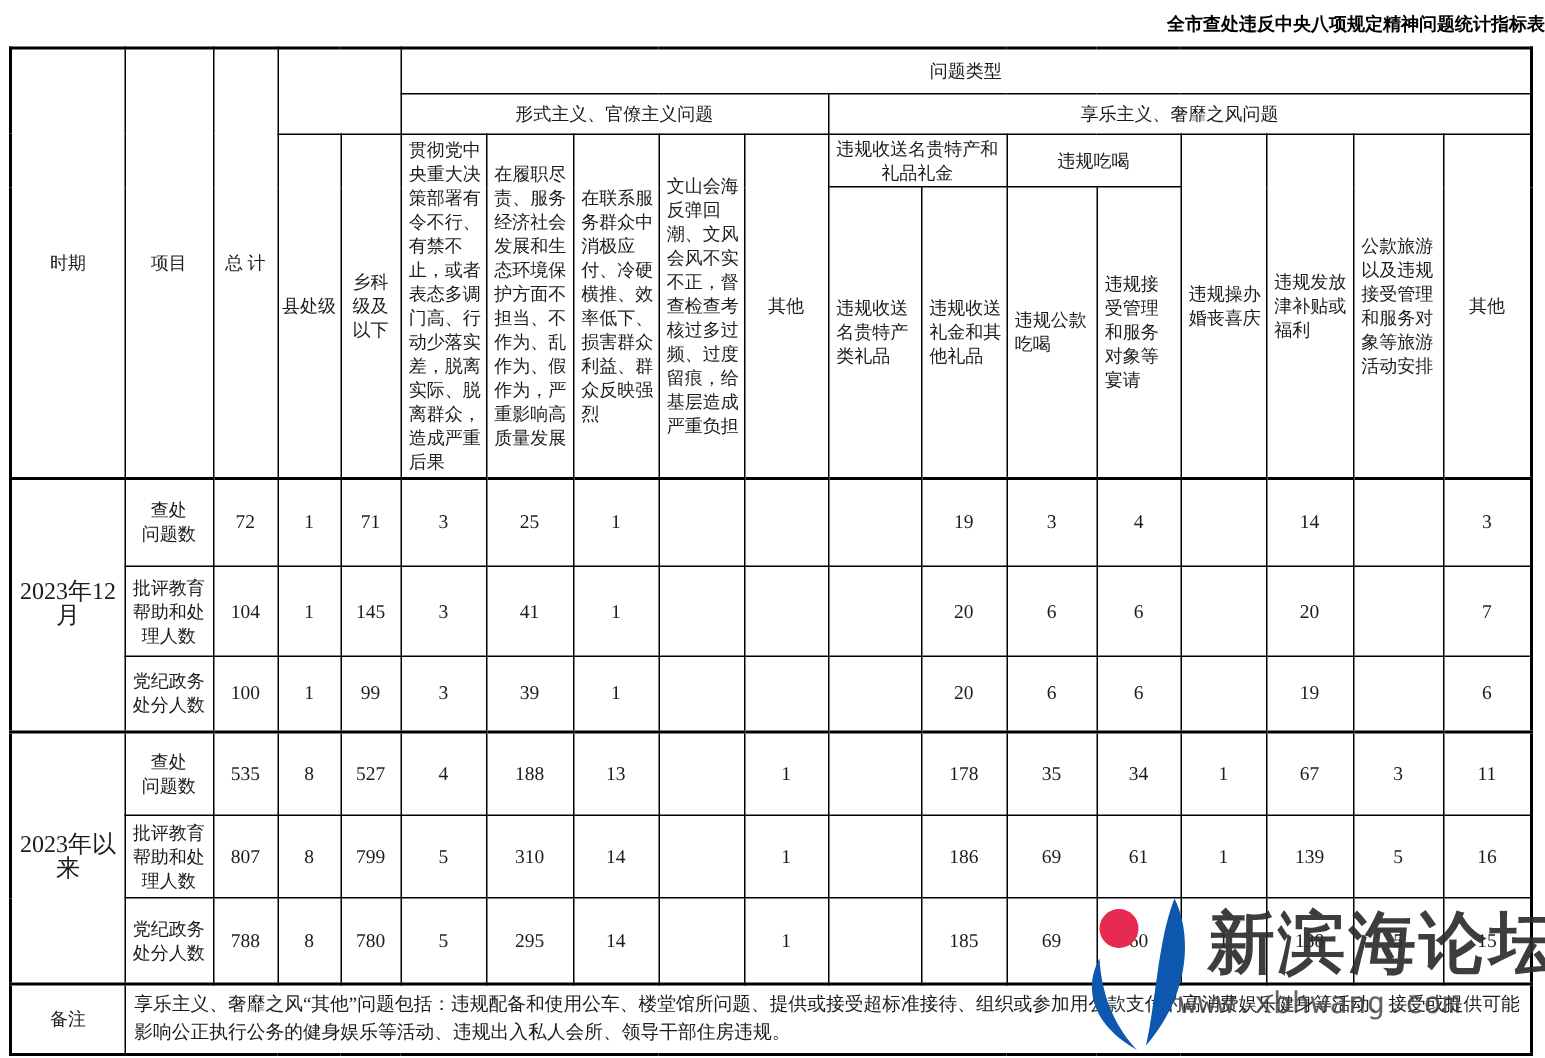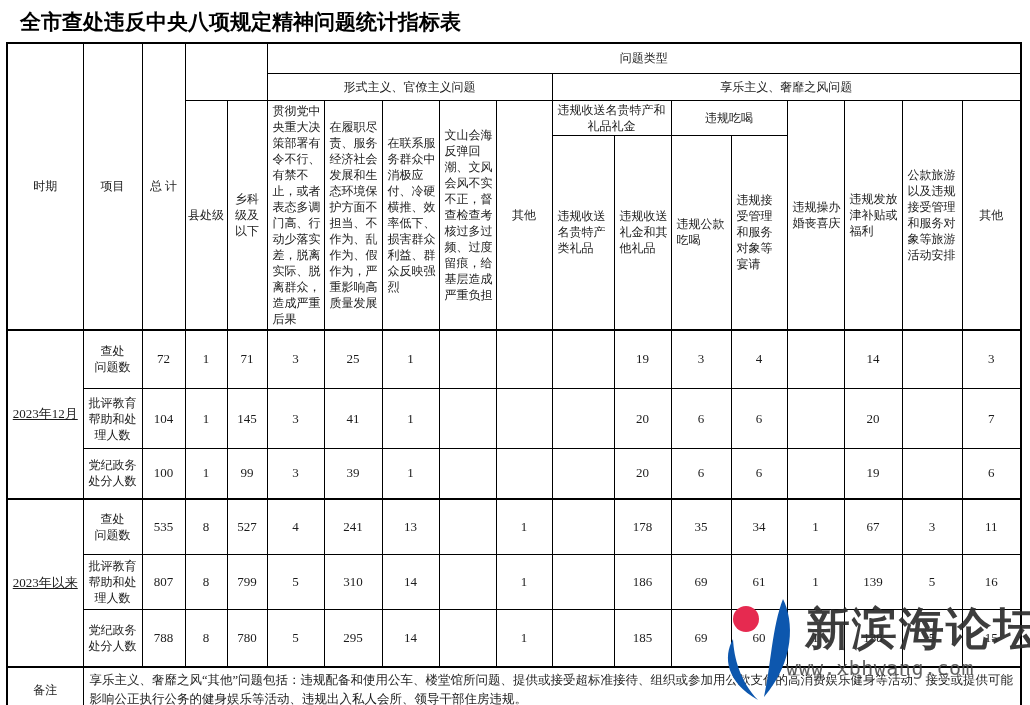--- a/index.html
+++ b/index.html
@@ -1,30 +1,30 @@
 <!DOCTYPE html>
 <html><head>
 <meta charset="utf-8">
 <style>
   html,body{margin:0;padding:0;background:#fff;}
   body{width:1030px;height:705px;overflow:hidden;
        font-family:"Liberation Serif", serif;color:#1c1c1c;}
   .page{position:relative;width:1030px;height:705px;background:#fff;}
-  .title{padding-top:8px;padding-bottom:6px;text-align:left;
+  .title{padding-top:8px;padding-bottom:6px;text-align:right;
          font-family:"Liberation Sans", sans-serif;
-         font-weight:bold;font-size:21px;color:#000;padding-left:20px;}
+         font-weight:bold;font-size:12px;color:#000;padding-left:20px;}
   table{border-collapse:collapse;table-layout:fixed;margin-left:6px;
         width:1014px;border:2px solid #000;}
   th,td{border:1px solid #000;font-weight:normal;font-size:12px;
         line-height:16px;vertical-align:middle;padding:1px 2px;
         overflow:hidden;text-align:center;}
   th.long{text-align:left;padding:2px 3px 2px 5px;}
   .pre{white-space:pre-line;}
   td.num{font-size:13px;}
-  td.period{font-size:13px;text-decoration:underline;}
+  td.period{font-size:16px;}
   td.label{font-size:12px;margin-left:33px;}
   tr.thick-top th,tr.thick-top td{border-top:2px solid #000;}
   tr.h30{height:30px;} tr.h27{height:27px;} tr.h32{height:32px;}
   tr.h191{height:191px;}
   tr.h59{height:59px;} tr.h60{height:60px;} tr.h50{height:50px;}
   tr.h56{height:56px;} tr.h55{height:55px;} tr.h57{height:57px;}
   tr.h47{height:47px;}
   td.remark{font-size:12.5px;line-height:19px;text-align:left;
             padding:3px 6px;vertical-align:middle;}
   
@@ -170,21 +170,21 @@
     </tr>
 
     <tr class="h56 thick-top">
       <td rowspan="3" class="period">2023年以来</td>
       <td class="label pre">查处
 问题数</td>
       <td class="num">535</td>
       <td class="num">8</td>
       <td class="num">527</td>
       <td class="num">4</td>
-      <td class="num">241</td>
+      <td class="num">188</td>
       <td class="num">13</td>
       <td class="num"></td>
       <td class="num">1</td>
       <td class="num"></td>
       <td class="num">178</td>
       <td class="num">35</td>
       <td class="num">34</td>
       <td class="num">1</td>
       <td class="num">67</td>
       <td class="num">3</td>

